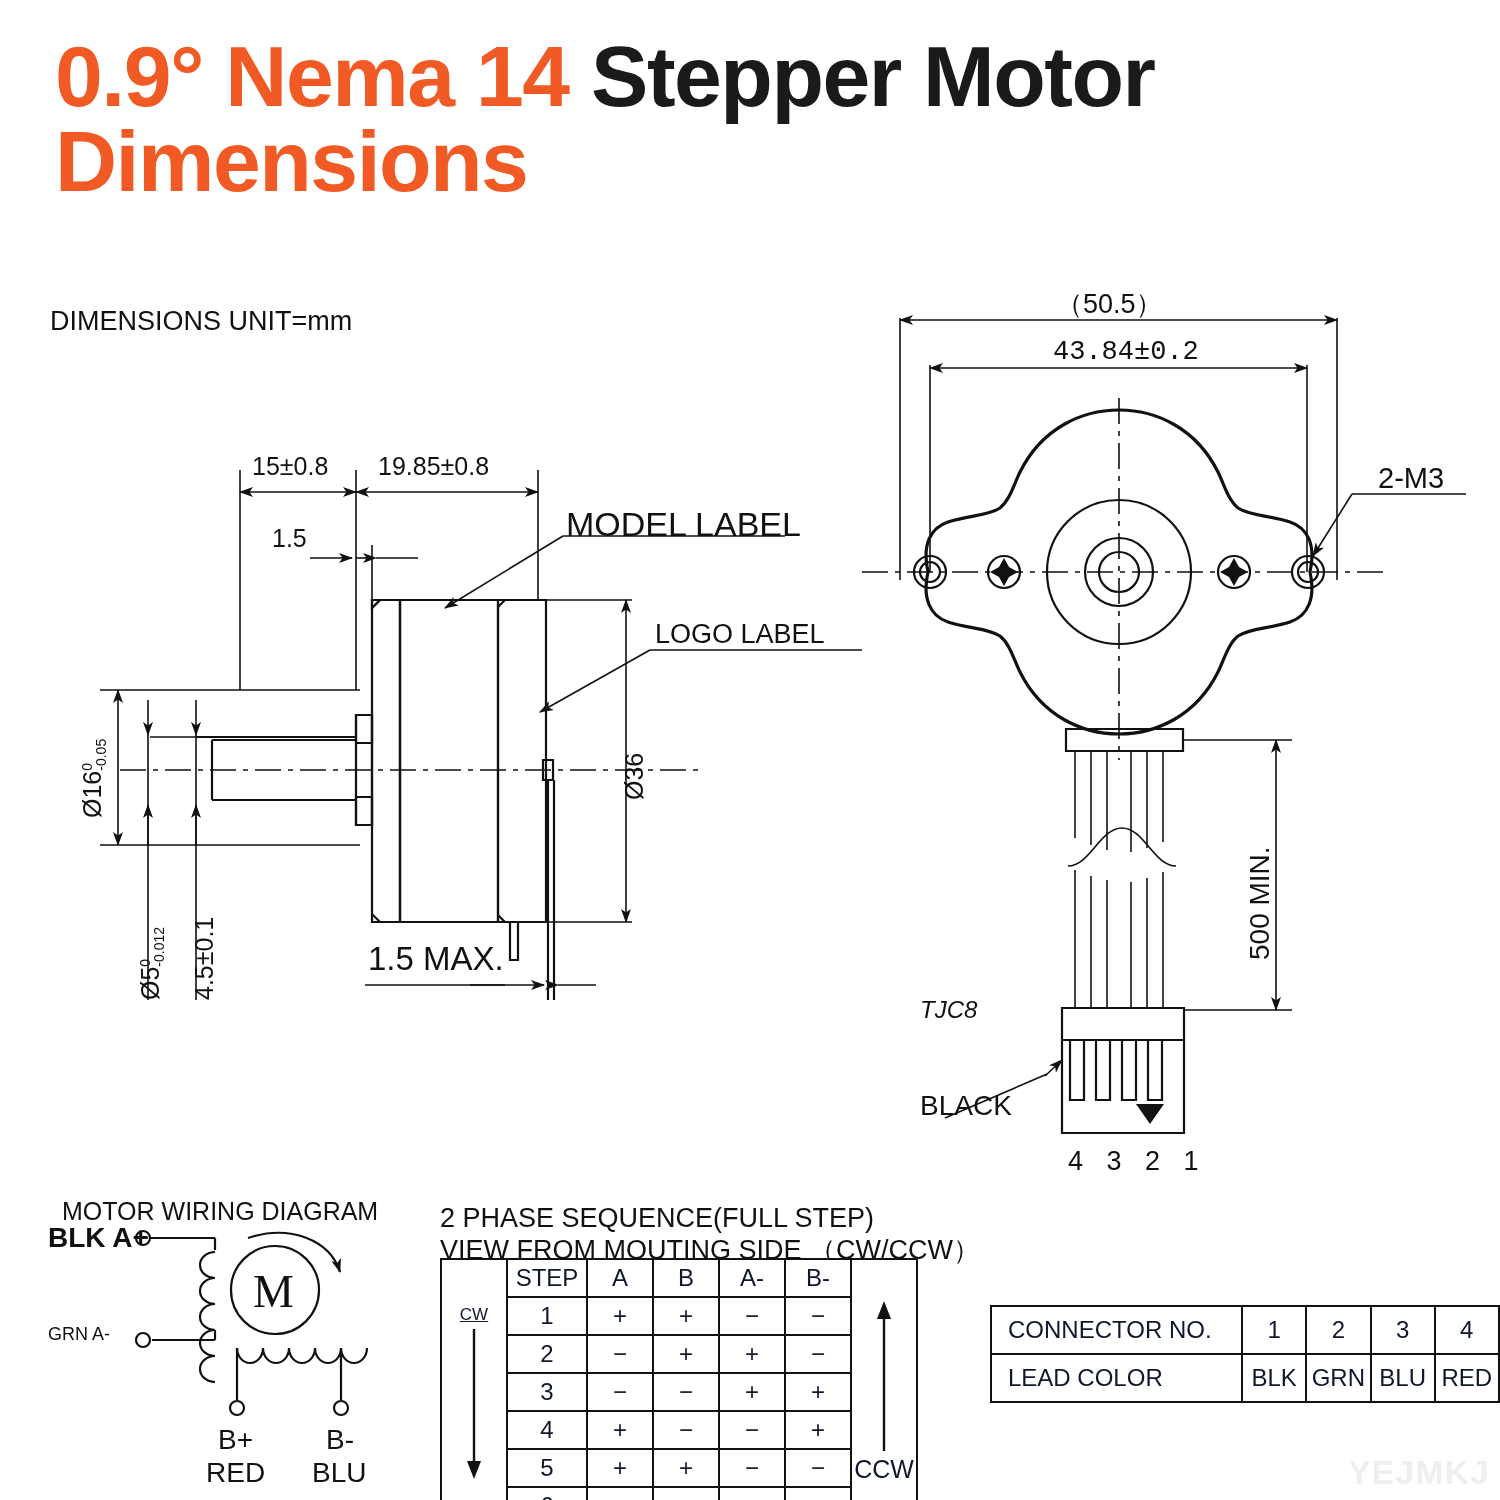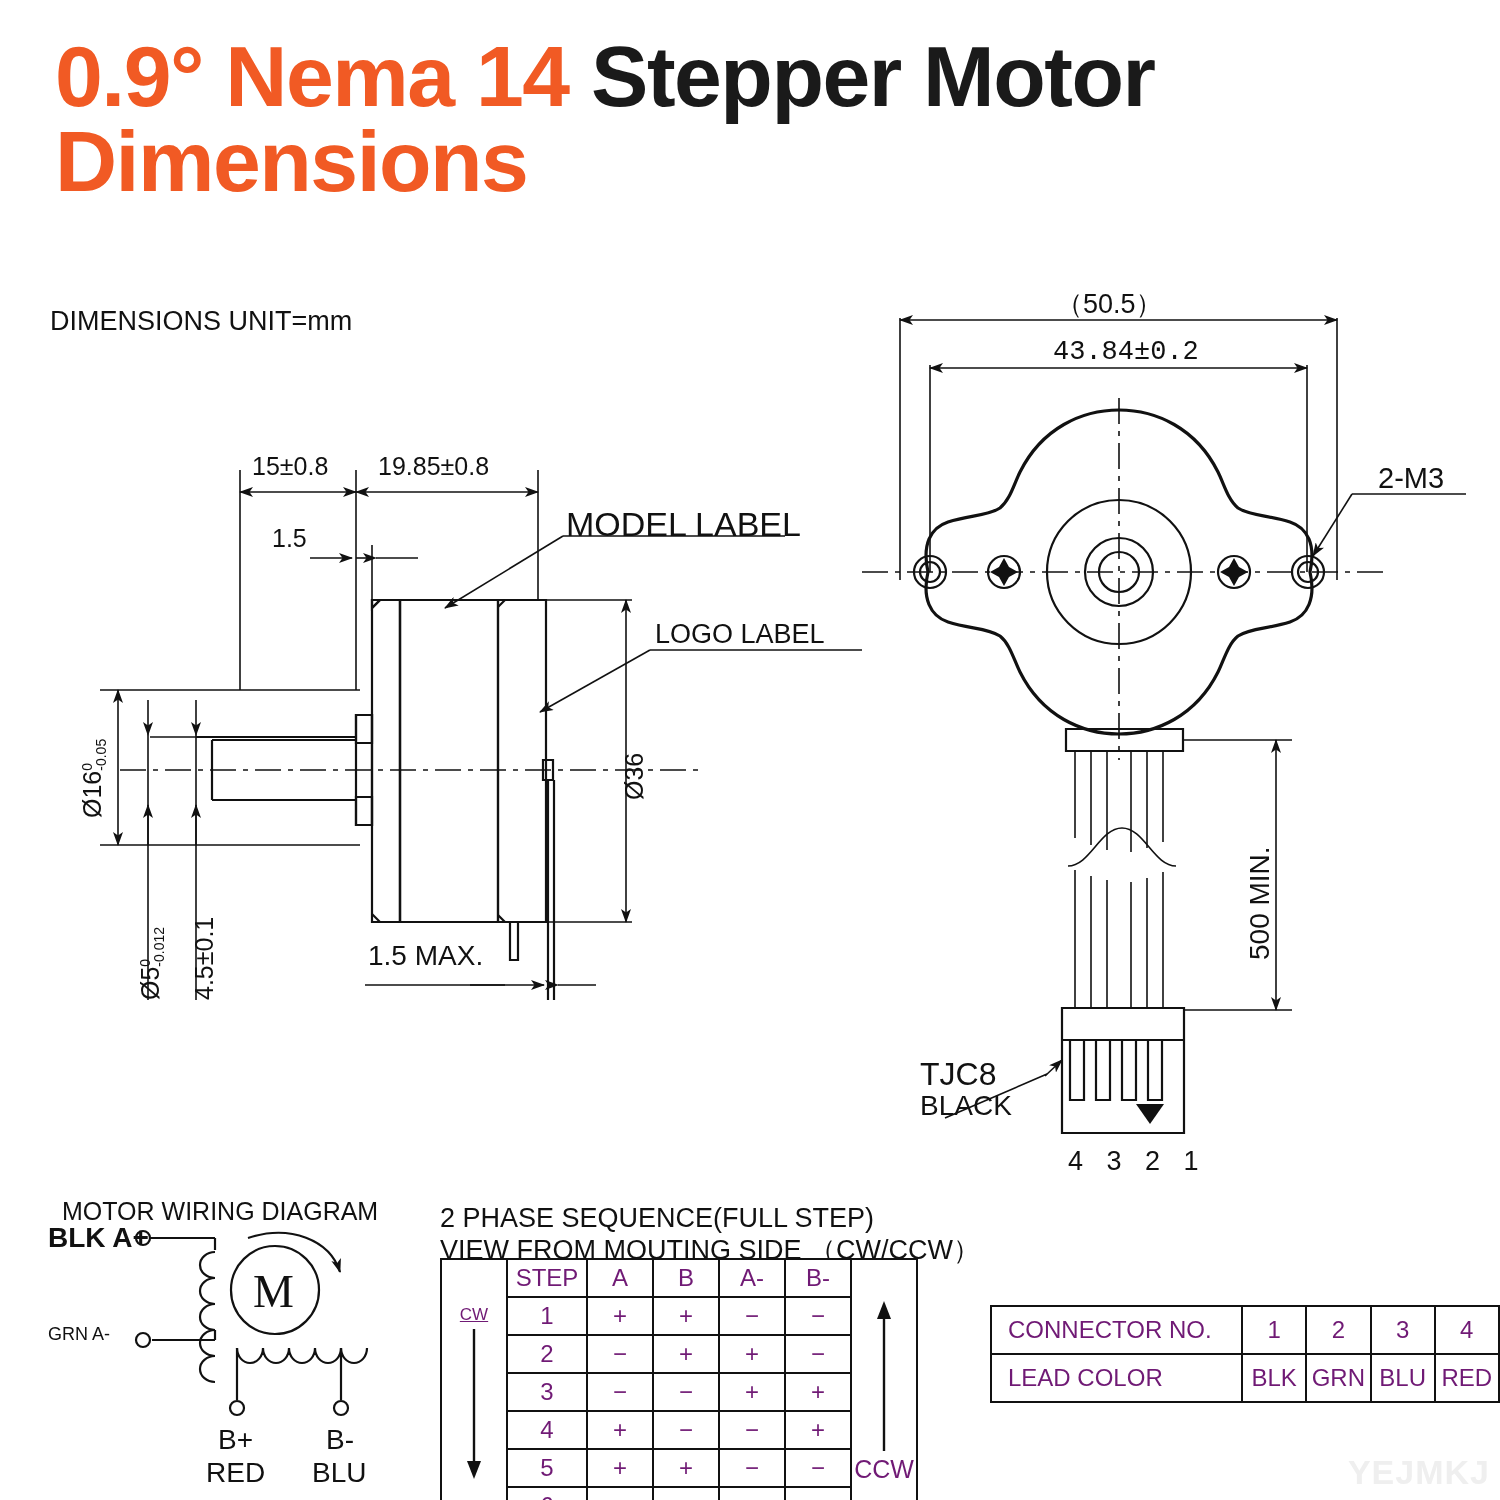--- a/index.html
+++ b/index.html
@@ -28,21 +28,21 @@
   .st{stroke:#111;fill:none;stroke-width:2.2;}
   .st-thin{stroke:#111;fill:none;stroke-width:1.6;}
   .st-thick{stroke:#111;fill:none;stroke-width:3.2;}
   .st-dash{stroke:#111;fill:none;stroke-width:1.6;stroke-dasharray:26 7 5 7;}
   .fillblk{fill:#111;stroke:none;}
 
   
   table.dtable{position:absolute;border-collapse:collapse;background:#fff;}
   table.dtable td,table.dtable th{
     border:2px solid #111;font-family:"Liberation Sans", sans-serif;
-    font-weight:normal;text-align:center;color:#701a75;
+    font-weight:normal;text-align:center;color:#0f172a;
   }
   
   #phase-table{left:440px;top:1258px;}
   #phase-table td{font-size:24px;height:34px;}
   #phase-table td.cw-cell,#phase-table td.ccw-cell{width:62px;font-size:25px;vertical-align:middle;}
   #phase-table td.step-h{width:76px;}
   #phase-table td.val{width:62px;}
   .sign{font-size:27px;line-height:1;}
 
   
@@ -284,29 +284,29 @@
 <div class="dtxt vert" style="left:78px;top:818px;">
   <span>Ø16</span><span style="display:inline-block;font-size:14px;line-height:1.05;text-align:left;vertical-align:middle;"><span style="display:block">0</span><span style="display:block">-0.05</span></span>
 </div>
 
 <div class="dtxt vert" style="left:136px;top:1000px;">
   <span>Ø5</span><span style="display:inline-block;font-size:14px;line-height:1.05;text-align:left;vertical-align:middle;"><span style="display:block">0</span><span style="display:block">-0.012</span></span>
 </div>
 
 <div class="dtxt vert" style="left:190px;top:1000px;">4.5±0.1</div>
 <div class="dtxt vert" style="left:620px;top:800px;">Ø36</div>
-<div class="dtxt" style="left:368px;top:940px;font-size:28px;">1.5 MAX.</div>
+<div class="dtxt" style="left:368px;top:940px;font-size:33px;">1.5 MAX.</div>
 <div class="dtxt" style="left:566px;top:505px;font-size:34px;">MODEL LABEL</div>
 <div class="dtxt" style="left:655px;top:619px;font-size:27px;">LOGO LABEL</div>
 
 <div class="dtxt" style="left:1056px;top:286px;font-size:27px;">（50.5）</div>
 <div class="dtxt" style="left:1053px;top:337px;font-size:27px;font-family:Liberation Mono, monospace;">43.84±0.2</div>
 <div class="dtxt" style="left:1378px;top:462px;font-size:29px;">2-M3</div>
 <div class="dtxt vert" style="left:1244px;top:960px;font-size:28px;">500 MIN.</div>
-<div class="dtxt" style="left:920px;top:1056px;font-size:32px;">TJC8</div>
+<div class="dtxt" style="left:920px;top:996px;font-size:24px;font-style:italic;">TJC8</div>
 <div class="dtxt" style="left:920px;top:1090px;font-size:28px;">BLACK</div>
 <div class="dtxt" style="left:1068px;top:1146px;font-size:27px;letter-spacing:8px;">4 3 2 1</div>
 
 <div class="dtxt" style="left:62px;top:1197px;font-size:25px;">MOTOR WIRING  DIAGRAM</div>
 <div class="dtxt" style="left:48px;top:1222px;font-size:28px;font-weight:bold;">BLK  A+</div>
 <div class="dtxt" style="left:48px;top:1324px;font-size:18px;">GRN  A-</div>
 <div class="dtxt" style="left:218px;top:1424px;font-size:28px;">B+</div>
 <div class="dtxt" style="left:206px;top:1457px;font-size:28px;">RED</div>
 <div class="dtxt" style="left:326px;top:1424px;font-size:28px;">B-</div>
 <div class="dtxt" style="left:312px;top:1457px;font-size:28px;">BLU</div>

